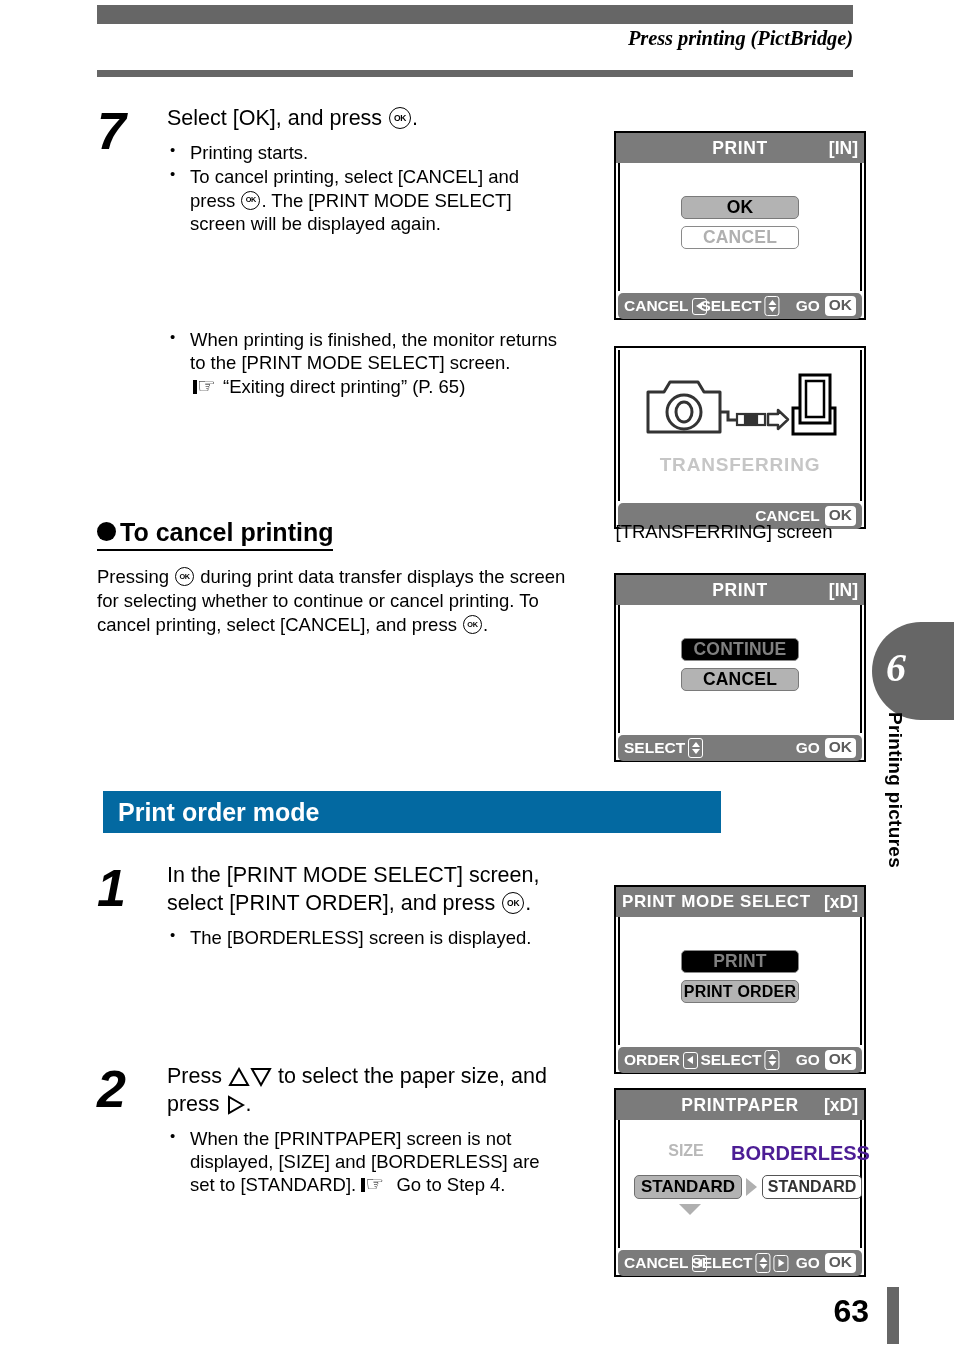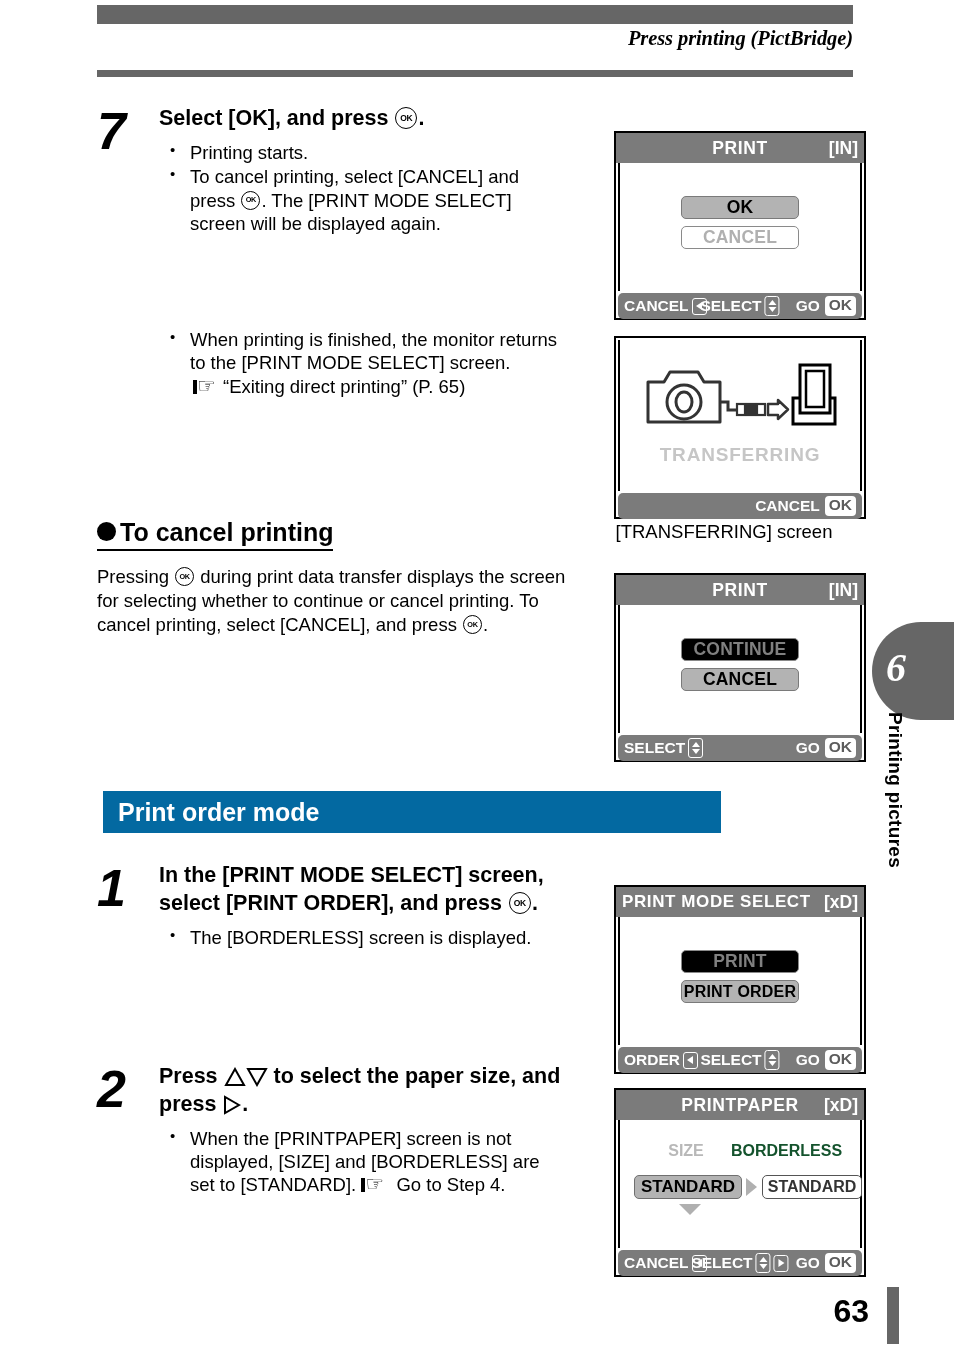--- a/index.html
+++ b/index.html
@@ -40,23 +40,23 @@
     position: absolute; left: 0; top: 0;
     font-size: 52px; font-weight: 700; font-style: italic;
     font-family: "Liberation Sans", sans-serif;
     line-height: 1;
   }
   .step-body {
     position: absolute; left: 58px; top: 0;
     width: 412px;
   }
   .step-head {
-    font-size: 21.5px; font-weight: 700;
+    font-size: 21.5px; font-weight: 400;
     line-height: 1.30;
-    margin: 0 0 6px 4px;
+    margin: 0 0 6px 12px;
   }
   ul.bullets {
     list-style: none; margin: 8px; padding: 0;
   }
   ul.bullets > li {
     position: relative;
     padding-left: 27px;
     font-size: 18.5px;
     line-height: 1.26;
     margin-bottom: 1px;
@@ -384,21 +384,21 @@
           <i class="wtri-d"></i>
         </span>
       </span>
     <span class="f-right">
         <span>GO</span>
         <span class="key-ok">OK</span>
       </span>
   </div>
 </div>
 
-<div class="lcd" style="left:598px; top:336px; height:183px;">
+<div class="lcd" style="left:598px; top:346px; height:183px;">
   <div class="lcd-body" style="height:151px; border-top:0; margin-top:2px;">
     <svg width="200" height="78" viewBox="0 0 200 78" style="position:absolute; left:50%; top:20px; transform:translateX(-50%);">
 
       <path d="M8 22 L24 22 L30 12 L58 12 L64 22 L80 22 L80 62 L8 62 Z" fill="#fff" stroke="#333" stroke-width="3" stroke-linejoin="round"></path>
       <ellipse cx="44" cy="42" rx="17" ry="17" fill="#fff" stroke="#333" stroke-width="3"></ellipse>
       <ellipse cx="44" cy="42" rx="8" ry="10" fill="#fff" stroke="#333" stroke-width="3"></ellipse>
 
       <path d="M80 42 L88 42 L88 50 L96 50" fill="none" stroke="#333" stroke-width="3"></path>
 
       <rect x="97" y="44" width="8" height="11" fill="#fff" stroke="#333" stroke-width="2.2"></rect>
@@ -476,21 +476,21 @@
   </div>
 </div>
 
 <div class="lcd" style="left:598px; top:1088px;">
   <div class="lcd-title">
     <span class="t-main">PRINTPAPER</span>
     <span class="t-card">[xD]</span>
   </div>
   <div class="lcd-body">
     <div style="position:absolute; left:16px; top:22px; width:100px; text-align:center; color:#b8b8b8; font-size:16px; font-weight:700;">SIZE</div>
-    <div style="position:absolute; right:4px; top:22px; width:125px; color:#14532d; font-size:16px; font-weight:700;">BORDERLESS</div>
+    <div style="position:absolute; right:4px; top:22px; width:125px; color:#4c1d95; font-size:20px; font-weight:700;">BORDERLESS</div>
 
     <div style="position:absolute; left:14px; top:55px; width:108px; height:24px; background:#b3b3b3; border:1.6px solid #6f6f6f; border-radius:5px; display:flex; align-items:center; justify-content:center; font-size:17px; font-weight:700; box-sizing:border-box;">STANDARD</div>
 
     <div style="position:absolute; left:126px; top:58px; width:0;height:0;border-top:9px solid transparent;border-bottom:9px solid transparent;border-left:11px solid #b0b0b0;"></div>
 
     <div style="position:absolute; left:142px; top:55px; width:100px; height:24px; background:#fff; border:1.8px solid #555; border-radius:5px; display:flex; align-items:center; justify-content:center; font-size:16px; font-weight:700; color:#333; box-sizing:border-box;">STANDARD</div>
 
     <div style="position:absolute; left:59px; top:84px; width:0;height:0;border-left:11px solid transparent;border-right:11px solid transparent;border-top:11px solid #b0b0b0;"></div>
   </div>
   <div class="lcd-foot">

